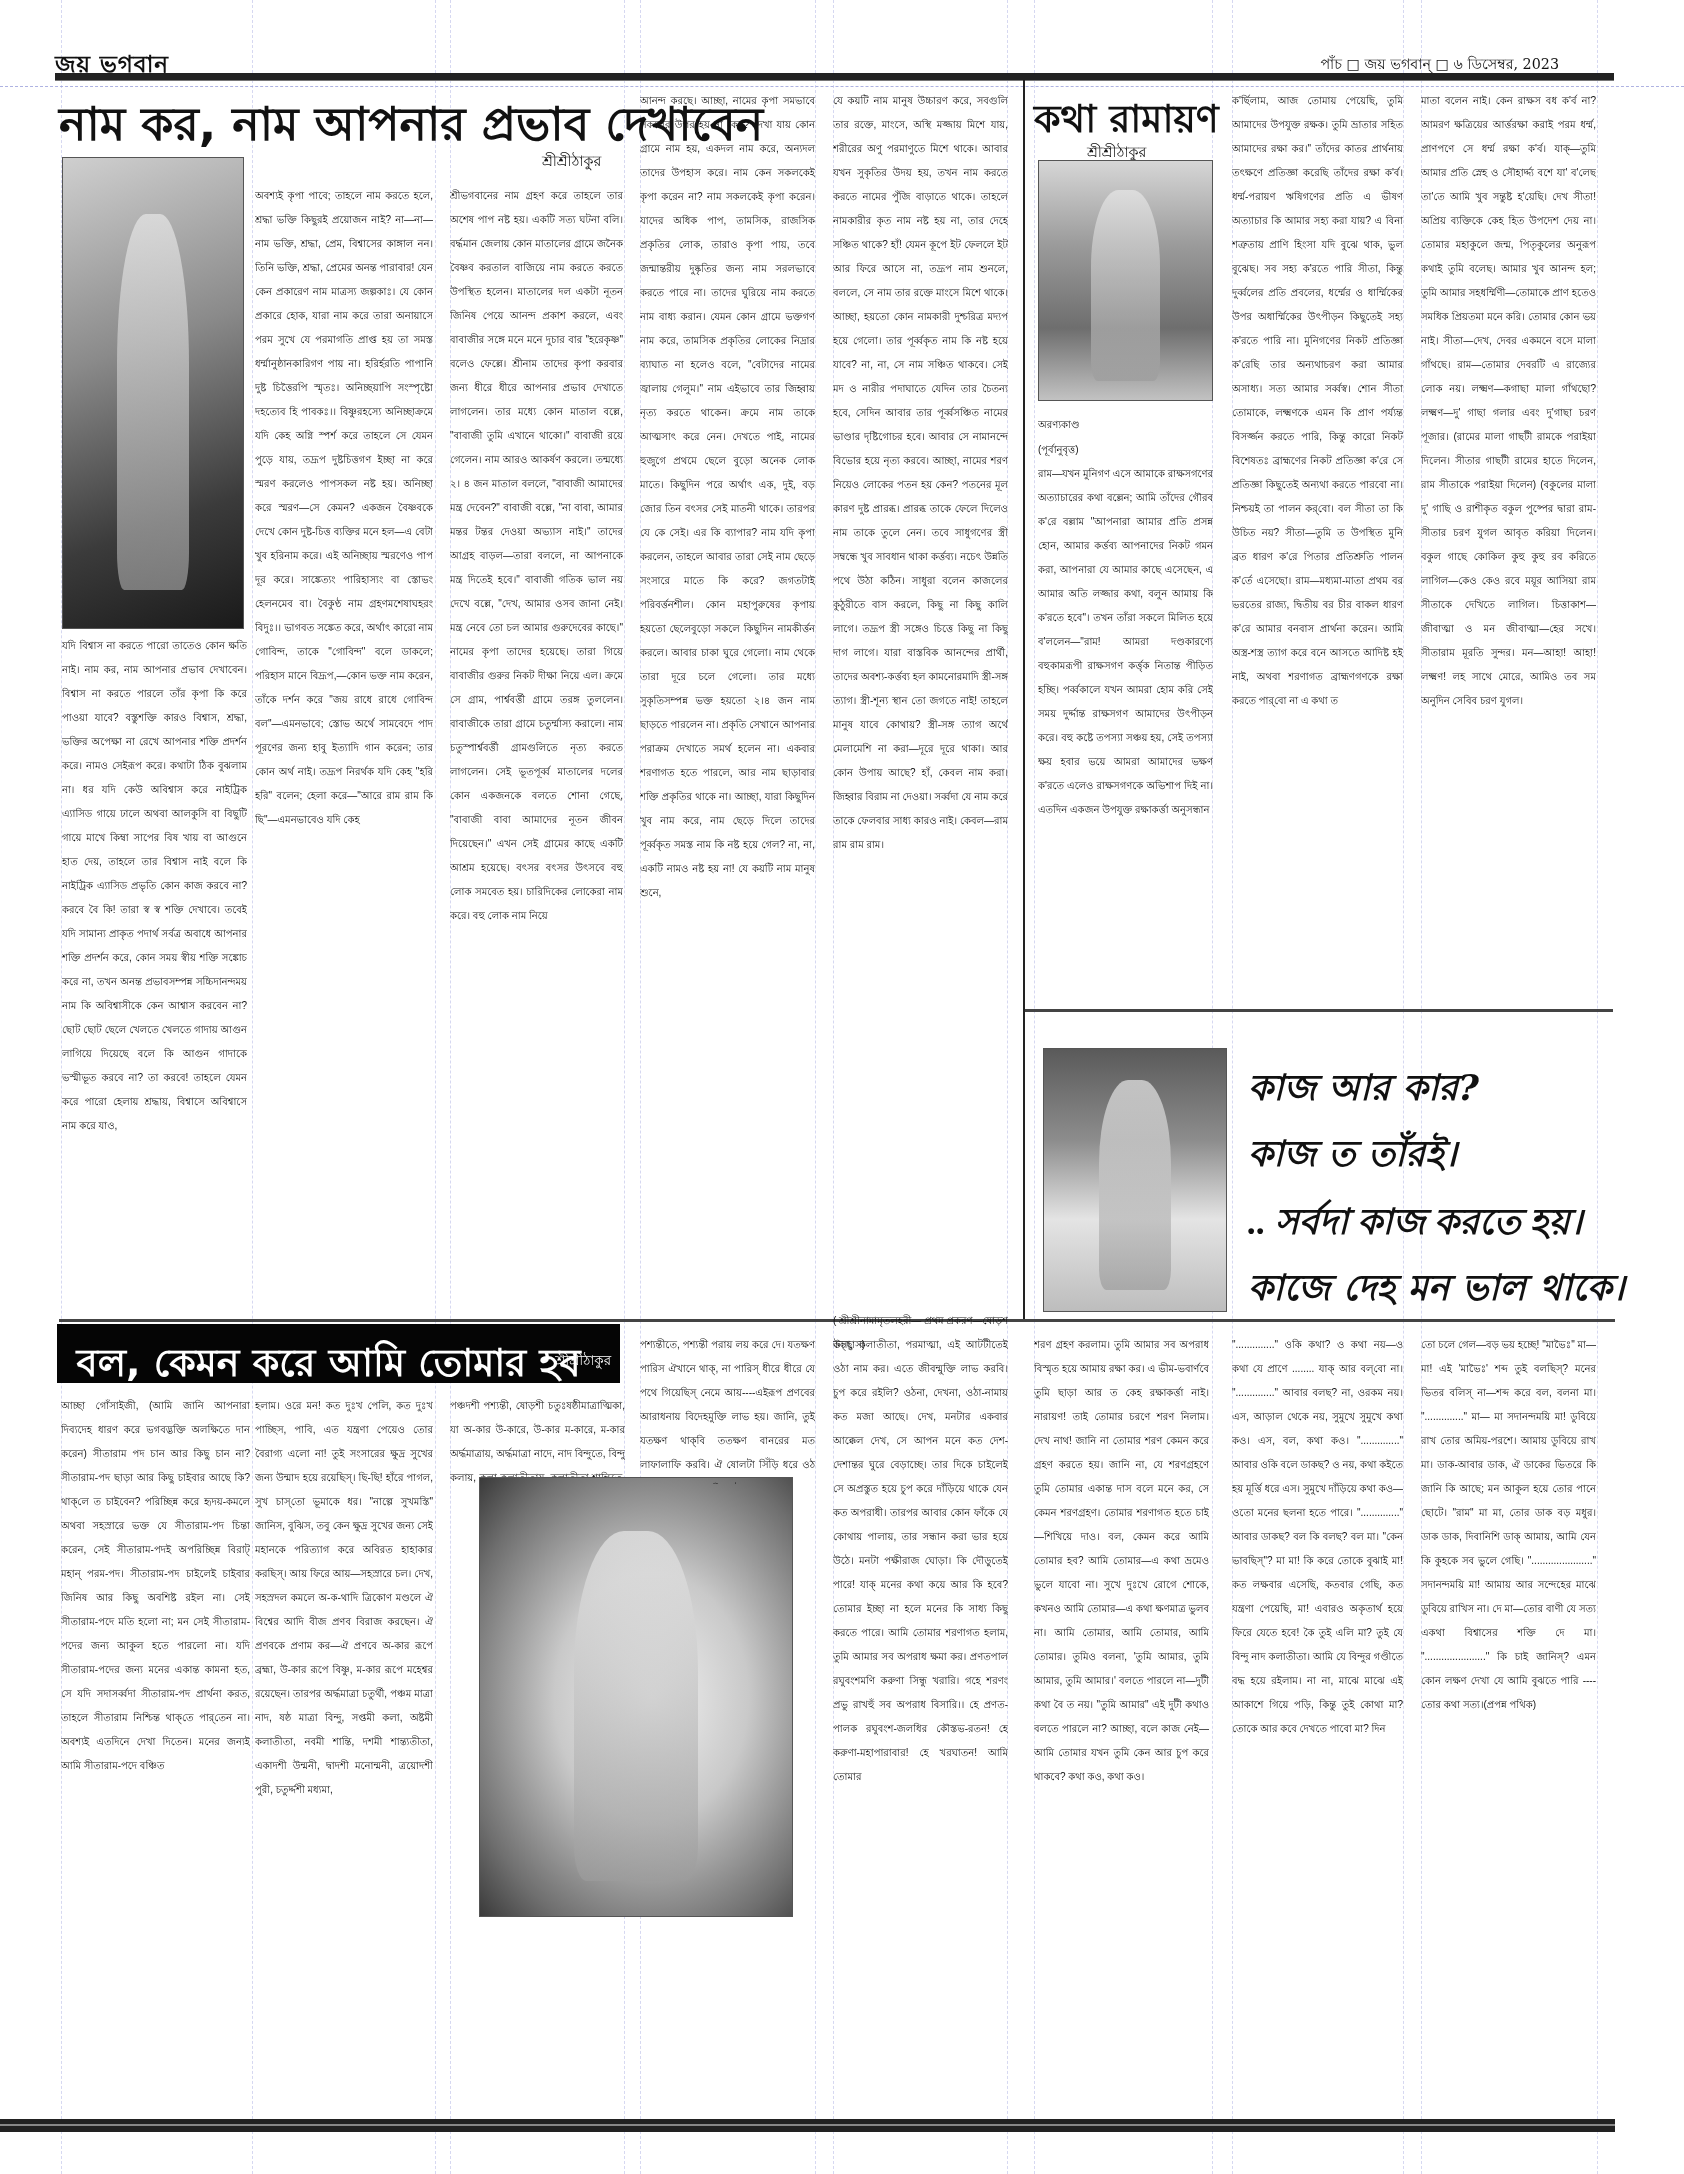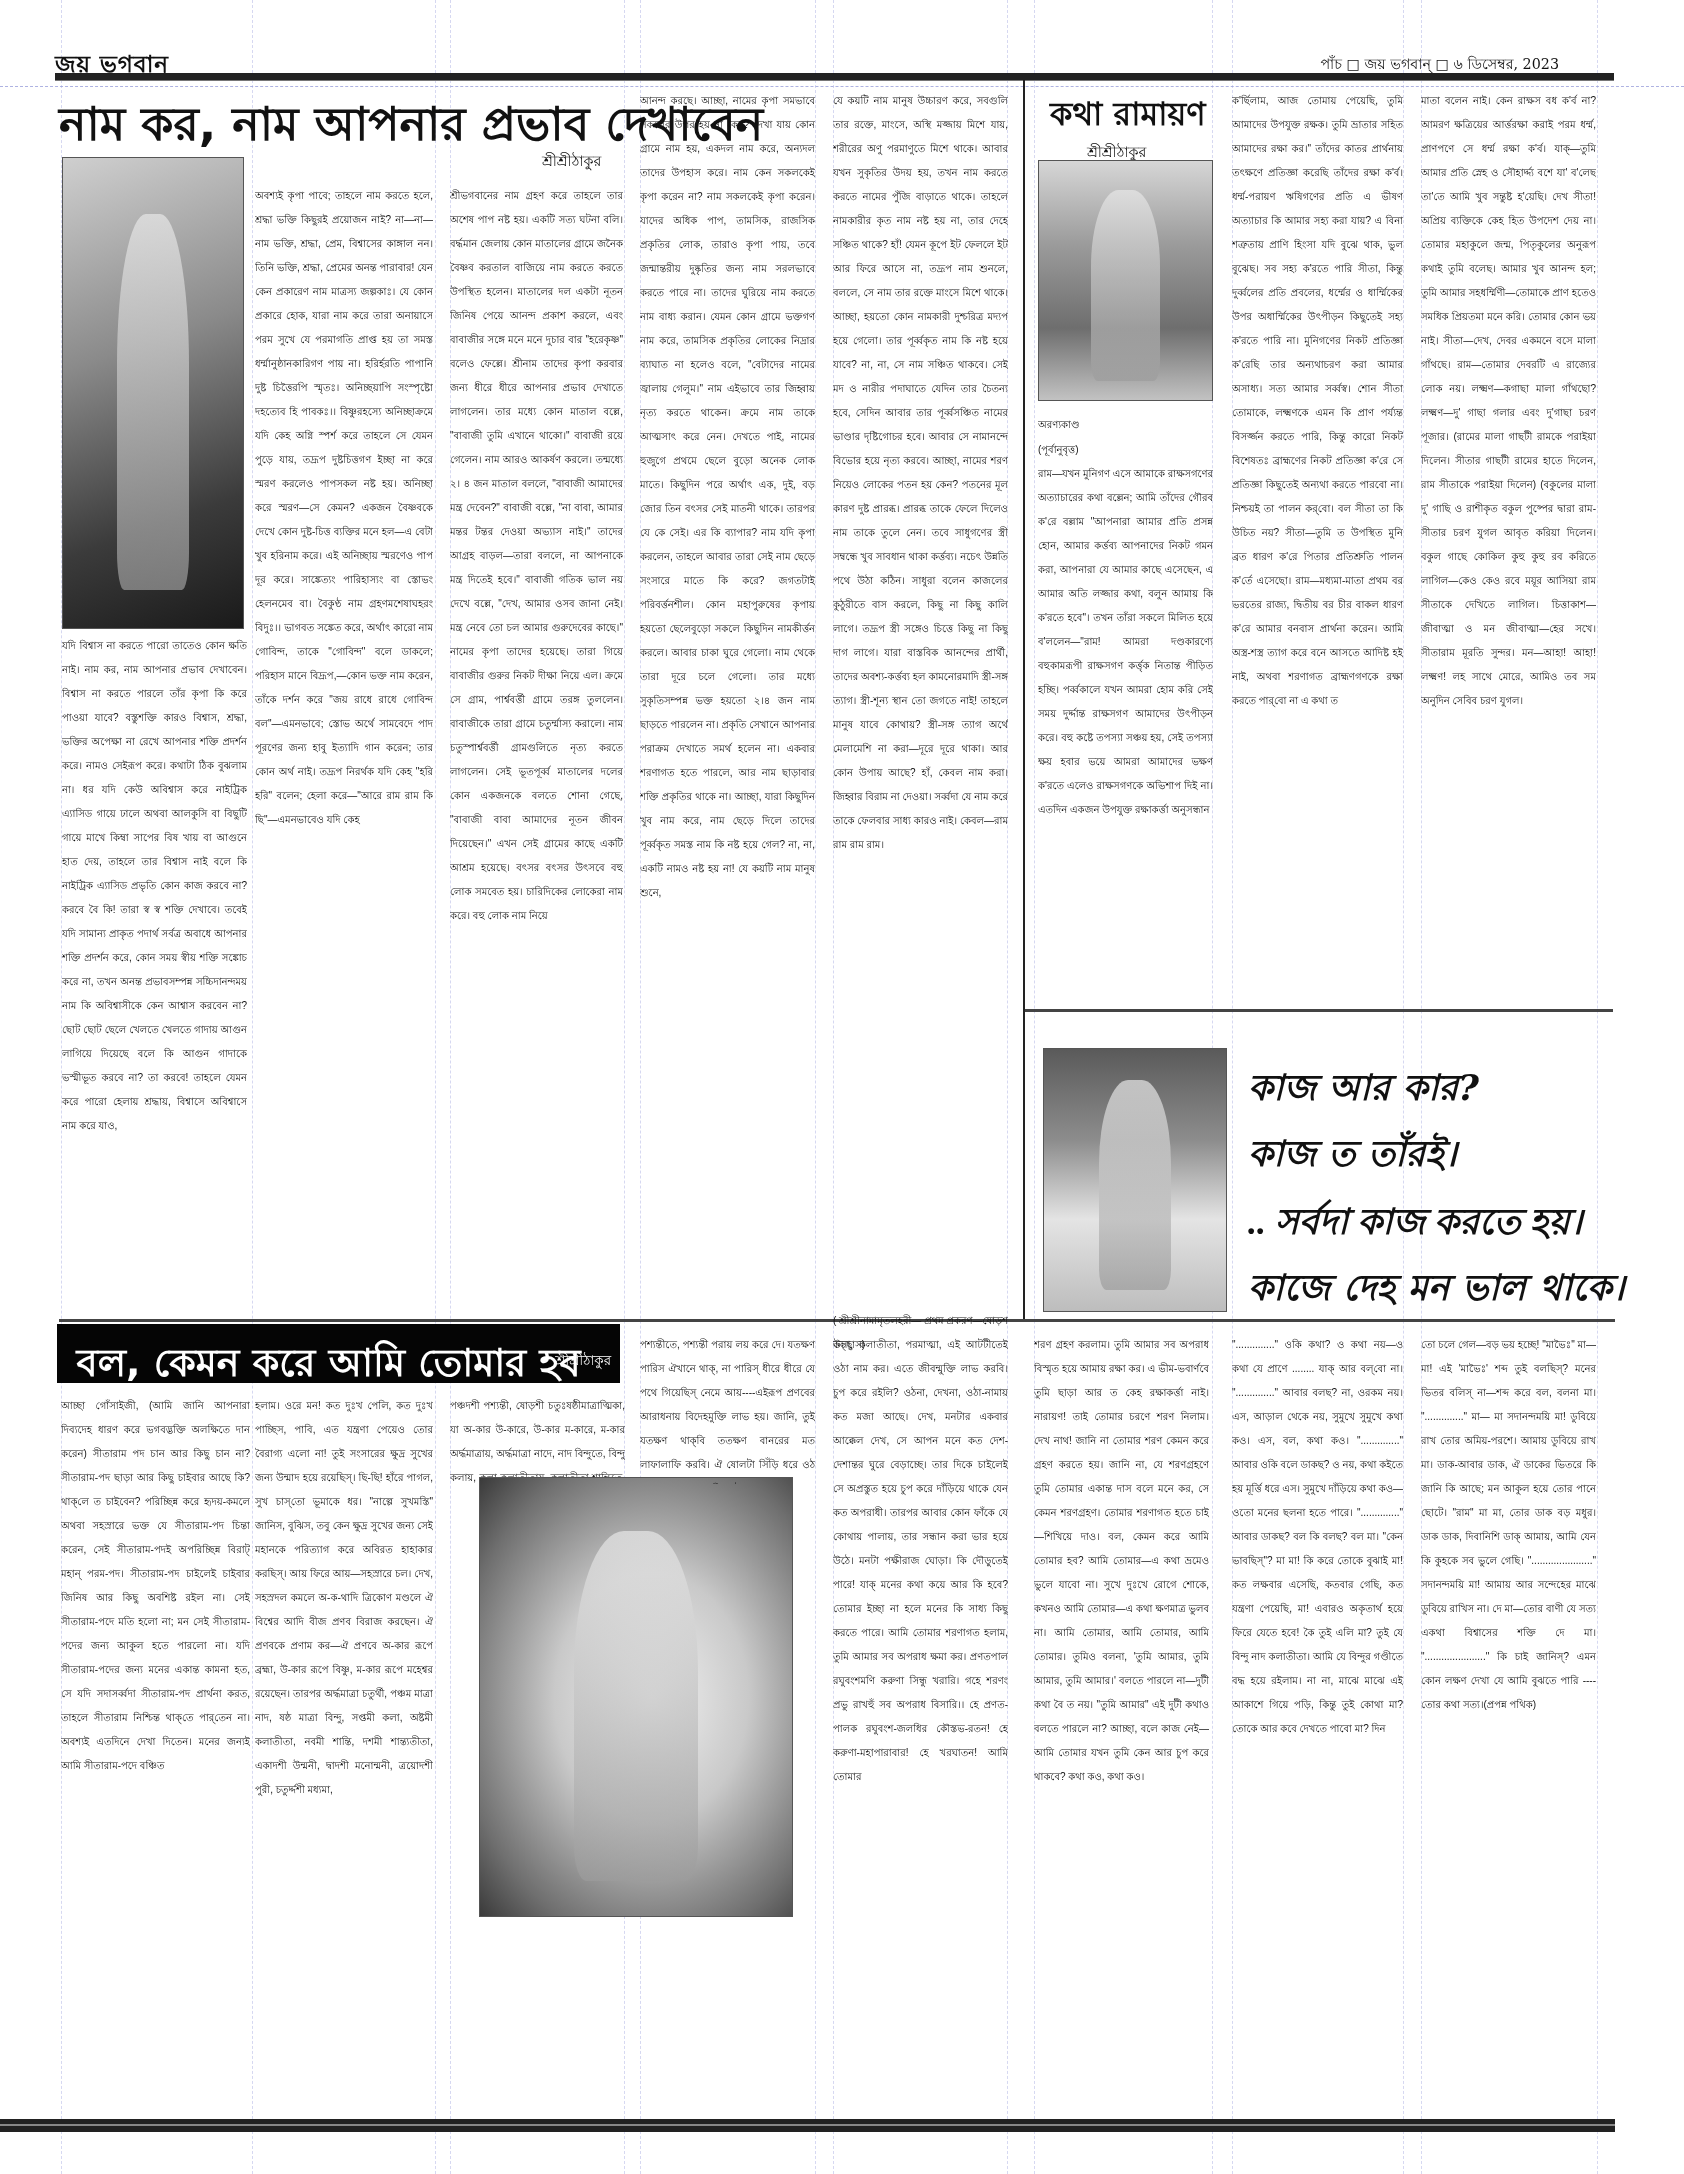--- a/index.html
+++ b/index.html
@@ -70,21 +70,21 @@
 <div class="photo" style="left:62px; top:157px; width:182px; height:472px;">
   <div class="ph-fig"></div>
 </div>
 <div class="col" style="left:62px; top:634px; width:185px; height:681px;">যদি বিশ্বাস না করতে পারো তাতেও কোন ক্ষতি নাই। নাম কর, নাম আপনার প্রভাব দেখাবেন। বিশ্বাস না করতে পারলে তাঁর কৃপা কি করে পাওয়া যাবে? বস্তুশক্তি কারও বিশ্বাস, শ্রদ্ধা, ভক্তির অপেক্ষা না রেখে আপনার শক্তি প্রদর্শন করে। নামও সেইরূপ করে। কথাটা ঠিক বুঝলাম না। ধর যদি কেউ অবিশ্বাস করে নাইট্রিক এ্যাসিড গায়ে ঢালে অথবা আলকুসি বা বিছুটি গায়ে মাখে কিম্বা সাপের বিষ খায় বা আগুনে হাত দেয়, তাহলে তার বিশ্বাস নাই বলে কি নাইট্রিক এ্যাসিড প্রভৃতি কোন কাজ করবে না? করবে বৈ কি! তারা স্ব স্ব শক্তি দেখাবে। তবেই যদি সামান্য প্রাকৃত পদার্থ সর্বত্র অবাধে আপনার শক্তি প্রদর্শন করে, কোন সময় স্বীয় শক্তি সঙ্কোচ করে না, তখন অনন্ত প্রভাবসম্পন্ন সচ্চিদানন্দময় নাম কি অবিশ্বাসীকে কেন আশ্বাস করবেন না? ছোট ছোট ছেলে খেলতে খেলতে গাদায় আগুন লাগিয়ে দিয়েছে বলে কি আগুন গাদাকে ভস্মীভূত করবে না? তা করবে! তাহলে যেমন করে পারো হেলায় শ্রদ্ধায়, বিশ্বাসে অবিশ্বাসে নাম করে যাও,</div>
 <div class="col" style="left:255px; top:184px; width:178px; height:1133px;">অবশ্যই কৃপা পাবে; তাহলে নাম করতে হলে, শ্রদ্ধা ভক্তি কিছুরই প্রয়োজন নাই? না—না—নাম ভক্তি, শ্রদ্ধা, প্রেম, বিশ্বাসের কাঙ্গাল নন। তিনি ভক্তি, শ্রদ্ধা, প্রেমের অনন্ত পারাবার! যেন কেন প্রকারেণ নাম মাত্রস্য জল্পকাঃ। যে কোন প্রকারে হোক, যারা নাম করে তারা অনায়াসে পরম সুখে যে পরমাগতি প্রাপ্ত হয় তা সমস্ত ধর্ম্মানুষ্ঠানকারিগণ পায় না। হরির্হরতি পাপানি দুষ্ট চিত্তৈরপি স্মৃতঃ। অনিচ্ছয়াপি সংস্পৃষ্টো দহত্যেব হি পাবকঃ।। বিষ্ণুরহস্যে অনিচ্ছাক্রমে যদি কেহ অগ্নি স্পর্শ করে তাহলে সে যেমন পুড়ে যায়, তদ্রূপ দুষ্টচিত্তগণ ইচ্ছা না করে স্মরণ করলেও পাপসকল নষ্ট হয়। অনিচ্ছা করে স্মরণ—সে কেমন? একজন বৈষ্ণবকে দেখে কোন দুষ্ট-চিত্ত ব্যক্তির মনে হল—এ বেটা খুব হরিনাম করে। এই অনিচ্ছায় স্মরণেও পাপ দূর করে। সাঙ্কেত্যং পারিহাস্যং বা স্তোভং হেলনমেব বা। বৈকুণ্ঠ নাম গ্রহণমশেষাঘহরং বিদুঃ।। ভাগবত সঙ্কেত করে, অর্থাৎ কারো নাম গোবিন্দ, তাকে "গোবিন্দ" বলে ডাকলে; পরিহাস মানে বিদ্রূপ,—কোন ভক্ত নাম করেন, তাঁকে দর্শন করে "জয় রাধে রাধে গোবিন্দ বল"—এমনভাবে; স্তোভ অর্থে সামবেদে পাদ পূরণের জন্য হাবু ইত্যাদি গান করেন; তার কোন অর্থ নাই। তদ্রূপ নিরর্থক যদি কেহ "হরি হরি" বলেন; হেলা করে—"আরে রাম রাম কি ছি"—এমনভাবেও যদি কেহ</div>
 <div class="col" style="left:450px; top:184px; width:173px; height:1133px;">শ্রীভগবানের নাম গ্রহণ করে তাহলে তার অশেষ পাপ নষ্ট হয়। একটি সত্য ঘটনা বলি। বর্দ্ধমান জেলায় কোন মাতালের গ্রামে জনৈক বৈষ্ণব করতাল বাজিয়ে নাম করতে করতে উপস্থিত হলেন। মাতালের দল একটা নূতন জিনিষ পেয়ে আনন্দ প্রকাশ করলে, এবং বাবাজীর সঙ্গে মনে মনে দুচার বার "হরেকৃষ্ণ" বলেও ফেল্লে। শ্রীনাম তাদের কৃপা করবার জন্য ধীরে ধীরে আপনার প্রভাব দেখাতে লাগলেন। তার মধ্যে কোন মাতাল বল্লে, "বাবাজী তুমি এখানে থাকো।" বাবাজী রয়ে গেলেন। নাম আরও আকর্ষণ করলে। তন্মধ্যে ২। ৪ জন মাতাল বললে, "বাবাজী আমাদের মন্ত্র দেবেন?" বাবাজী বল্লে, "না বাবা, আমার মন্তর টন্তর দেওয়া অভ্যাস নাই।" তাদের আগ্রহ বাড়ল—তারা বললে, না আপনাকে মন্ত্র দিতেই হবে।" বাবাজী গতিক ভাল নয় দেখে বল্লে, "দেখ, আমার ওসব জানা নেই। মন্ত্র নেবে তো চল আমার গুরুদেবের কাছে।" নামের কৃপা তাদের হয়েছে। তারা গিয়ে বাবাজীর গুরুর নিকট দীক্ষা নিয়ে এল। ক্রমে সে গ্রাম, পার্শ্ববর্ত্তী গ্রামে তরঙ্গ তুললেন। বাবাজীকে তারা গ্রামে চতুর্ম্মাস্য করালে। নাম চতুস্পার্শ্ববর্ত্তী গ্রামগুলিতে নৃত্য করতে লাগলেন। সেই ভূতপূর্ব্ব মাতালের দলের কোন একজনকে বলতে শোনা গেছে, "বাবাজী বাবা আমাদের নূতন জীবন দিয়েছেন।" এখন সেই গ্রামের কাছে একটি আশ্রম হয়েছে। বৎসর বৎসর উৎসবে বহু লোক সমবেত হয়। চারিদিকের লোকেরা নাম করে। বহু লোক নাম নিয়ে</div>
 <div class="col" style="left:640px; top:89px; width:175px; height:1228px;">আনন্দ করছে। আচ্ছা, নামের কৃপা সমভাবে সকলের উপর হয় না কেন? দেখা যায় কোন গ্রামে নাম হয়, একদল নাম করে, অন্যদল তাদের উপহাস করে। নাম কেন সকলকেই কৃপা করেন না? নাম সকলকেই কৃপা করেন। যাদের অধিক পাপ, তামসিক, রাজসিক প্রকৃতির লোক, তারাও কৃপা পায়, তবে জন্মান্তরীয় দুষ্কৃতির জন্য নাম সরলভাবে করতে পারে না। তাদের ঘুরিয়ে নাম করতে নাম বাধ্য করান। যেমন কোন গ্রামে ভক্তগণ নাম করে, তামসিক প্রকৃতির লোকের নিদ্রার ব্যাঘাত না হলেও বলে, "বেটাদের নামের জ্বালায় গেলুম।" নাম এইভাবে তার জিহ্বায় নৃত্য করতে থাকেন। ক্রমে নাম তাকে আত্মসাৎ করে নেন। দেখতে পাই, নামের হুজুগে প্রথমে ছেলে বুড়ো অনেক লোক মাতে। কিছুদিন পরে অর্থাৎ এক, দুই, বড় জোর তিন বৎসর সেই মাতনী থাকে। তারপর যে কে সেই। এর কি ব্যাপার? নাম যদি কৃপা করলেন, তাহলে আবার তারা সেই নাম ছেড়ে সংসারে মাতে কি করে? জগতটাই পরিবর্ত্তনশীল। কোন মহাপুরুষের কৃপায় হয়তো ছেলেবুড়ো সকলে কিছুদিন নামকীর্ত্তন করলে। আবার চাকা ঘুরে গেলো। নাম থেকে তারা দূরে চলে গেলো। তার মধ্যে সুকৃতিসম্পন্ন ভক্ত হয়তো ২।৪ জন নাম ছাড়তে পারলেন না। প্রকৃতি সেখানে আপনার পরাক্রম দেখাতে সমর্থ হলেন না। একবার শরণাগত হতে পারলে, আর নাম ছাড়াবার শক্তি প্রকৃতির থাকে না। আচ্ছা, যারা কিছুদিন খুব নাম করে, নাম ছেড়ে দিলে তাদের পূর্ব্বকৃত সমস্ত নাম কি নষ্ট হয়ে গেল? না, না, একটি নামও নষ্ট হয় না! যে কয়টি নাম মানুষ শুনে,</div>
 <div class="col" style="left:833px; top:89px; width:175px; height:1185px;">যে কয়টি নাম মানুষ উচ্চারণ করে, সবগুলি তার রক্তে, মাংসে, অস্থি মজ্জায় মিশে যায়, শরীরের অণু পরমাণুতে মিশে থাকে। আবার যখন সুকৃতির উদয় হয়, তখন নাম করতে করতে নামের পুঁজি বাড়াতে থাকে। তাহলে নামকারীর কৃত নাম নষ্ট হয় না, তার দেহে সঞ্চিত থাকে? হাঁ! যেমন কূপে ইট ফেললে ইট আর ফিরে আসে না, তদ্রূপ নাম শুনলে, বললে, সে নাম তার রক্তে মাংসে মিশে থাকে। আচ্ছা, হয়তো কোন নামকারী দুশ্চরিত্র মদ্যপ হয়ে গেলো। তার পূর্ব্বকৃত নাম কি নষ্ট হয়ে যাবে? না, না, সে নাম সঞ্চিত থাকবে। সেই মদ ও নারীর পদাঘাতে যেদিন তার চৈতন্য হবে, সেদিন আবার তার পূর্ব্বসঞ্চিত নামের ভাণ্ডার দৃষ্টিগোচর হবে। আবার সে নামানন্দে বিভোর হয়ে নৃত্য করবে। আচ্ছা, নামের শরণ নিয়েও লোকের পতন হয় কেন? পতনের মূল কারণ দুষ্ট প্রারব্ধ। প্রারব্ধ তাকে ফেলে দিলেও নাম তাকে তুলে নেন। তবে সাধুগণের স্ত্রী সম্বন্ধে খুব সাবধান থাকা কর্ত্তব্য। নচেৎ উন্নতি পথে উঠা কঠিন। সাধুরা বলেন কাজলের কুঠুরীতে বাস করলে, কিছু না কিছু কালি লাগে। তদ্রূপ স্ত্রী সঙ্গেও চিত্তে কিছু না কিছু দাগ লাগে। যারা বাস্তবিক আনন্দের প্রার্থী, তাদের অবশ্য-কর্ত্তব্য হল কামনোরমাদি স্ত্রী-সঙ্গ ত্যাগ। স্ত্রী-শূন্য স্থান তো জগতে নাই! তাহলে মানুষ যাবে কোথায়? স্ত্রী-সঙ্গ ত্যাগ অর্থে মেলামেশি না করা—দূরে দূরে থাকা। আর কোন উপায় আছে? হাঁ, কেবল নাম করা। জিহ্বার বিরাম না দেওয়া। সর্ব্বদা যে নাম করে তাকে ফেলবার সাধ্য কারও নাই। কেবল—রাম রাম রাম রাম।</div>
 <div class="col" style="left:833px; top:1309px; width:175px; height:46px;">( শ্রীশ্রীনামামৃতলহরী— প্রথম প্রকরণ—ষোড়শ উচ্ছ্বাস)</div>
 
-<div class="headline" style="left:1034px; top:89px; font-size:32px;margin-left:16px;">কথা রামায়ণ</div>
+<div class="headline" style="left:1034px; top:89px; font-size:38px;">কথা রামায়ণ</div>
 <div class="byline" style="left:1087px; top:141px;">শ্রীশ্রীঠাকুর</div>
 <div class="photo photo-ramayana" style="left:1038px; top:160px; width:175px; height:241px;">
   <div class="ph-fig"></div>
 </div>
 <div class="col" style="left:1038px; top:413px; width:175px; height:24px;">অরণ্যকাণ্ড</div>
 <div class="col" style="left:1038px; top:438px; width:175px; height:24px;">(পূর্বানুবৃত্ত)</div>
 <div class="col" style="left:1038px; top:462px; width:175px; height:545px;">রাম—যখন মুনিগণ এসে আমাকে রাক্ষসগণের অত্যাচারের কথা বল্লেন; আমি তাঁদের গৌরব ক'রে বল্লাম "আপনারা আমার প্রতি প্রসন্ন হোন, আমার কর্ত্তব্য আপনাদের নিকট গমন করা, আপনারা যে আমার কাছে এসেছেন, এ আমার অতি লজ্জার কথা, বলুন আমায় কি ক'রতে হবে"। তখন তাঁরা সকলে মিলিত হয়ে ব'ললেন—"রাম! আমরা দণ্ডকারণ্যে বহুকামরূপী রাক্ষসগণ কর্ত্তৃক নিতান্ত পীড়িত হচ্ছি। পর্ব্বকালে যখন আমরা হোম করি সেই সময় দুর্দ্দান্ত রাক্ষসগণ আমাদের উৎপীড়ন করে। বহু কষ্টে তপস্যা সঞ্চয় হয়, সেই তপস্যা ক্ষয় হবার ভয়ে আমরা আমাদের ভক্ষণ ক'রতে এলেও রাক্ষসগণকে অভিশাপ দিই না। এতদিন একজন উপযুক্ত রক্ষাকর্ত্তা অনুসন্ধান</div>
 <div class="col" style="left:1232px; top:89px; width:171px; height:918px;">ক'র্ছিলাম, আজ তোমায় পেয়েছি, তুমি আমাদের উপযুক্ত রক্ষক। তুমি ভ্রাতার সহিত আমাদের রক্ষা কর।" তাঁদের কাতর প্রার্থনায় তৎক্ষণে প্রতিজ্ঞা করেছি তাঁদের রক্ষা ক'র্ব। ধর্ম্ম-পরায়ণ ঋষিগণের প্রতি এ ভীষণ অত্যাচার কি আমার সহ্য করা যায়? এ বিনা শত্রুতায় প্রাণি হিংসা যদি বুঝে থাক, ভুল বুঝেছ। সব সহ্য ক'রতে পারি সীতা, কিন্তু দুর্ব্বলের প্রতি প্রবলের, ধর্ম্মের ও ধার্ম্মিকের উপর অধার্ম্মিকের উৎপীড়ন কিছুতেই সহ্য ক'রতে পারি না। মুনিগণের নিকট প্রতিজ্ঞা ক'রেছি তার অন্যথাচরণ করা আমার অসাধ্য। সত্য আমার সর্ব্বস্ব। শোন সীতা তোমাকে, লক্ষ্মণকে এমন কি প্রাণ পর্য্যন্ত বিসর্জ্জন করতে পারি, কিন্তু কারো নিকট বিশেষতঃ ব্রাহ্মণের নিকট প্রতিজ্ঞা ক'রে সে প্রতিজ্ঞা কিছুতেই অন্যথা করতে পারবো না। নিশ্চয়ই তা পালন কর্‌বো। বল সীতা তা কি উচিত নয়? সীতা—তুমি ত উপস্থিত মুনি ব্রত ধারণ ক'রে পিতার প্রতিশ্রুতি পালন ক'র্তে এসেছো। রাম—মধ্যমা-মাতা প্রথম বর ভরতের রাজ্য, দ্বিতীয় বর চীর বাকল ধারণ ক'রে আমার বনবাস প্রার্থনা করেন। আমি অস্ত্র-শস্ত্র ত্যাগ করে বনে আসতে আদিষ্ট হই নাই, অথবা শরণাগত ব্রাহ্মণগণকে রক্ষা করতে পার্‌বো না এ কথা ত</div>
 <div class="col" style="left:1421px; top:89px; width:175px; height:918px;">মাতা বলেন নাই। কেন রাক্ষস বধ ক'র্ব না? আমরণ ক্ষত্রিয়ের আর্ত্তরক্ষা করাই পরম ধর্ম্ম, প্রাণপণে সে ধর্ম্ম রক্ষা ক'র্ব। যাক্—তুমি আমার প্রতি স্নেহ ও সৌহার্দ্দ্য বশে যা' ব'লেছ তা'তে আমি খুব সন্তুষ্ট হ'য়েছি। দেখ সীতা! অপ্রিয় ব্যক্তিকে কেহ হিত উপদেশ দেয় না। তোমার মহাকুলে জন্ম, পিতৃকুলের অনুরূপ কথাই তুমি বলেছ। আমার খুব আনন্দ হল; তুমি আমার সহধর্ম্মিণী—তোমাকে প্রাণ হতেও সমধিক প্রিয়তমা মনে করি। তোমার কোন ভয় নাই। সীতা—দেখ, দেবর একমনে বসে মালা গাঁথছে। রাম—তোমার দেবরটি এ রাজ্যের লোক নয়। লক্ষ্মণ—কগাছা মালা গাঁথছো? লক্ষ্মণ—দু' গাছা গলার এবং দু'গাছা চরণ পূজার। (রামের মালা গাছটী রামকে পরাইয়া দিলেন। সীতার গাছটী রামের হাতে দিলেন, রাম সীতাকে পরাইয়া দিলেন) (বকুলের মালা দু' গাছি ও রাশীকৃত বকুল পুষ্পের দ্বারা রাম-সীতার চরণ যুগল আবৃত করিয়া দিলেন। বকুল গাছে কোকিল কুহু কুহু রব করিতে লাগিল—কেও কেও রবে ময়ূর আসিয়া রাম সীতাকে দেখিতে লাগিল। চিত্তাকাশ—জীবাত্মা ও মন জীবাত্মা—হের সখে। সীতারাম মূরতি সুন্দর। মন—আহা! আহা! লক্ষ্মণ! লহ সাথে মোরে, আমিও তব সম অনুদিন সেবিব চরণ যুগল।</div>
 

